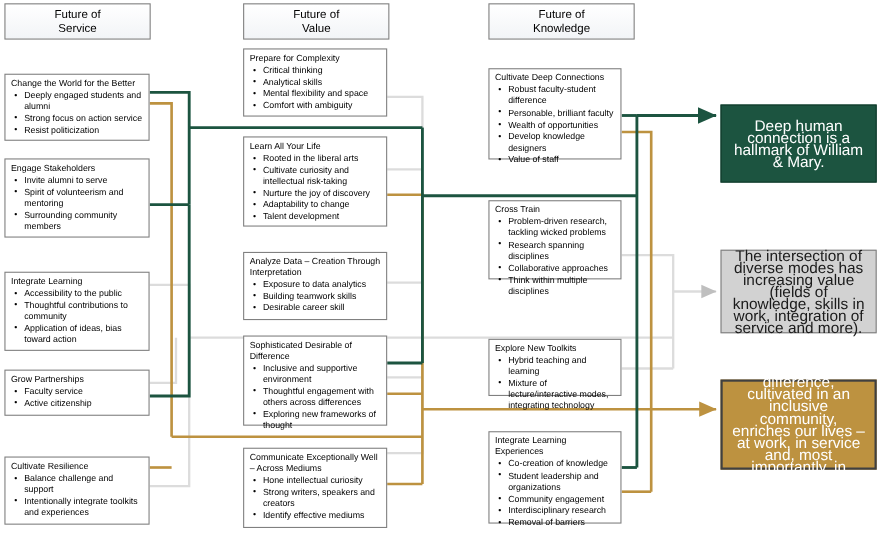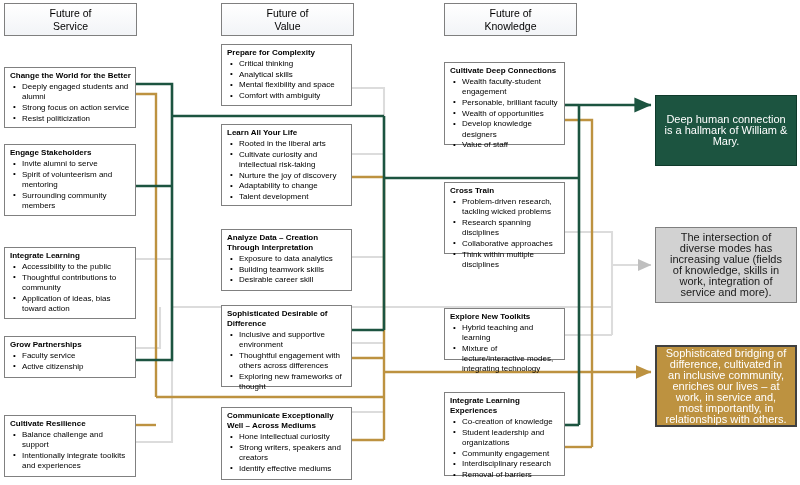--- a/index.html
+++ b/index.html
@@ -49,21 +49,20 @@
     font-weight: normal;
     font-size: 10.5px;
     line-height: 13px;
     color: #000000;
   }
   .node-title {
     font-size: 8px;
     line-height: 10px;
     color: #000000;
     margin: 0 0 1px 1px;
-    font-weight: bold;
   }
   .node ul {
     margin: 0;
     padding: 0 0 0 13px;
     list-style: none;
   }
   .node li {
     font-size: 8px;
     line-height: 10.2px;
     color: #000000;
@@ -80,21 +79,21 @@
   }
   .outcome {
     position: absolute;
     z-index: 3;
     box-sizing: border-box;
     display: flex;
     align-items: center;
     justify-content: center;
     text-align: center;
     padding: 6px 8px;
-    font-size: 11px;
+    font-size: 14px;
     line-height: 11px;
   }
   .outcome.green {
     background: #1c5440;
     border: 1px solid #0f3a2b;
     color: #ffffff;
   }
   .outcome.grey {
     background: #d2d2d2;
     border: 1px solid #7f7f7f;
@@ -309,21 +308,21 @@
     <ul>
       <li>Hone intellectual curiosity</li>
       <li>Strong writers, speakers and creators</li>
       <li>Identify effective mediums</li>
     </ul>
   </div>
 
   <div class="node" style="left:444px; top:62px; width:121px; height:83px;">
     <div class="node-title">Cultivate Deep Connections</div>
     <ul>
-      <li>Wealth faculty-student engagement</li>
+      <li>Robust faculty-student difference</li>
       <li>Personable, brilliant faculty</li>
       <li>Wealth of opportunities</li>
       <li>Develop knowledge designers</li>
       <li>Value of staff</li>
     </ul>
   </div>
 
   <div class="node" style="left:444px; top:182px; width:121px; height:72px;">
     <div class="node-title">Cross Train</div>
     <ul>

